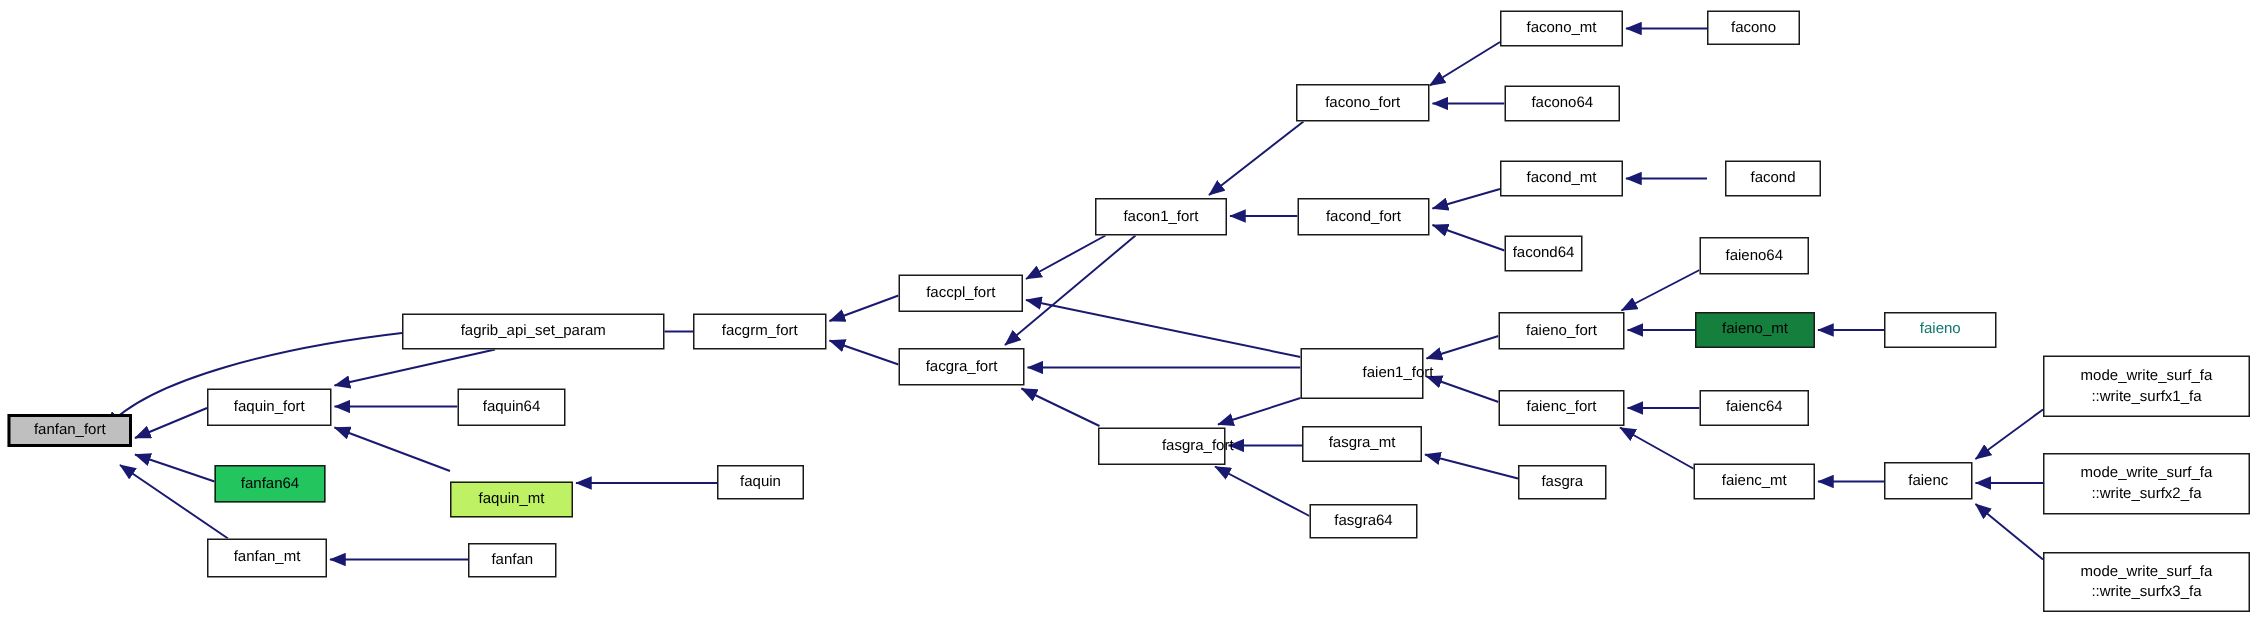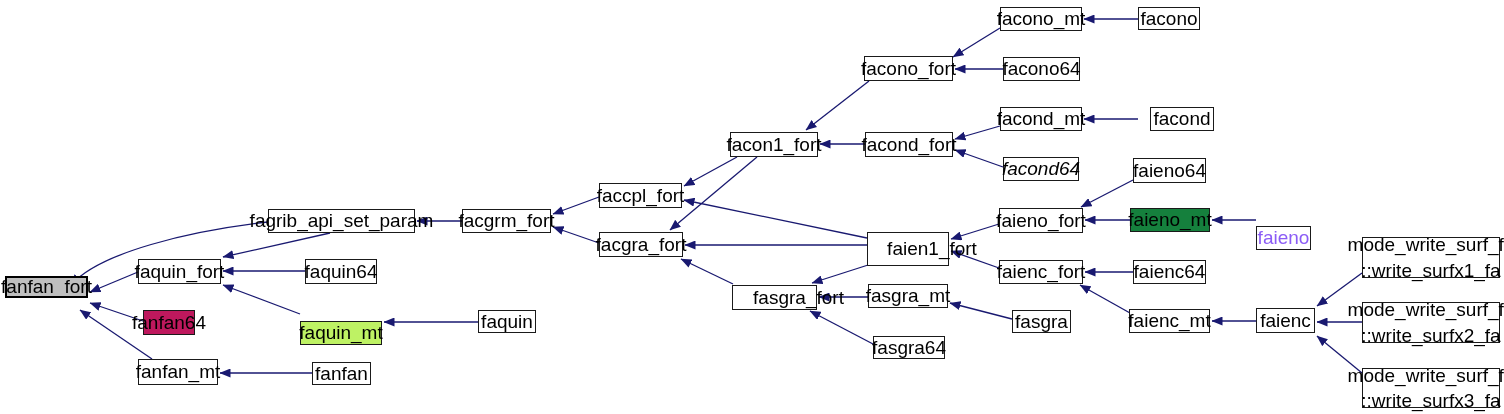--- a/index.html
+++ b/index.html
@@ -23,21 +23,21 @@
   .node {
     position: absolute;
     box-sizing: border-box;
     display: flex;
     align-items: center;
     justify-content: center;
     text-align: center;
     background: #ffffff;
     border: 1.4px solid #1a1a1a;
     color: #000000;
-    font-size: 19px;
+    font-size: 10px;
     line-height: 1.32;
     white-space: pre-line;
     cursor: pointer;
   }
   .node.highlight {
     background: #bfbfbf;
     border: 2px solid #000000;
   }
 </style>
 </head>
@@ -86,51 +86,51 @@
       <path d="M1256,220 L 1212,220" fill="none" stroke="#191970" stroke-width="1.3" marker-end="url(#arw)"></path>
       <path d="M1133,272 L 1085,272" fill="none" stroke="#191970" stroke-width="1.3" marker-end="url(#arw)"></path>
       <path d="M1130,313 L 1080,285" fill="none" stroke="#191970" stroke-width="1.3" marker-end="url(#arw)"></path>
       <path d="M1256,321 L 1212,321" fill="none" stroke="#191970" stroke-width="1.3" marker-end="url(#arw)"></path>
       <path d="M1362,273 L 1317,306" fill="none" stroke="#191970" stroke-width="1.3" marker-end="url(#arw)"></path>
       <path d="M1362,322 L 1317,322" fill="none" stroke="#191970" stroke-width="1.3" marker-end="url(#arw)"></path>
       <path d="M1362,373 L 1317,336" fill="none" stroke="#191970" stroke-width="1.3" marker-end="url(#arw)"></path>
     </svg>
     <div class="node highlight" style="left: 5px; top: 276px; width: 83px; height: 22px; border-color: rgb(0, 0, 0); background: rgb(191, 191, 191); color: rgb(0, 0, 0);">fanfan_fort</div>
     <div class="node" style="left: 138px; top: 259px; width: 83px; height: 25px; border-color: rgb(26, 26, 26); background: rgb(255, 255, 255); color: rgb(0, 0, 0);">faquin_fort</div>
-    <div class="node" style="left: 143px; top: 310px; width: 52px; height: 25px; border-color: rgb(26, 26, 26); background: #be185d; color: rgb(0, 0, 0);">fanfan64</div>
+    <div class="node" style="left: 143px; top: 310px; width: 74px; height: 25px; border-color: rgb(26, 26, 26); background: #22c55e; color: rgb(0, 0, 0);">fanfan64</div>
     <div class="node" style="left: 138px; top: 359px; width: 80px; height: 26px; border-color: rgb(26, 26, 26); background: rgb(255, 255, 255); color: rgb(0, 0, 0);">fanfan_mt</div>
-    <div class="node" style="left: 268px; top: 209px; width: 147px; height: 24px; border-color: rgb(26, 26, 26); background: rgb(255, 255, 255); color: rgb(0, 0, 0);">fagrib_api_set_param</div>
+    <div class="node" style="left: 268px; top: 209px; width: 175px; height: 24px; border-color: rgb(26, 26, 26); background: rgb(255, 255, 255); color: rgb(0, 0, 0);">fagrib_api_set_param</div>
     <div class="node" style="left: 305px; top: 259px; width: 72px; height: 25px; border-color: rgb(26, 26, 26); background: rgb(255, 255, 255); color: rgb(0, 0, 0);">faquin64</div>
     <div class="node" style="left: 300px; top: 310px; width: 82px; height: 24px; border-color: rgb(26, 26, 26); background: #bef264; color: rgb(0, 0, 0); margin-top: 11px;">faquin_mt</div>
     <div class="node" style="left: 312px; top: 362px; width: 59px; height: 23px; border-color: rgb(26, 26, 26); background: rgb(255, 255, 255); color: rgb(0, 0, 0);">fanfan</div>
     <div class="node" style="left: 462px; top: 209px; width: 89px; height: 24px; border-color: rgb(26, 26, 26); background: rgb(255, 255, 255); color: rgb(0, 0, 0);">facgrm_fort</div>
     <div class="node" style="left: 478px; top: 310px; width: 58px; height: 23px; border-color: rgb(26, 26, 26); background: rgb(255, 255, 255); color: rgb(0, 0, 0);">faquin</div>
     <div class="node" style="left: 599px; top: 183px; width: 83px; height: 25px; border-color: rgb(26, 26, 26); background: rgb(255, 255, 255); color: rgb(0, 0, 0);">faccpl_fort</div>
     <div class="node" style="left: 599px; top: 232px; width: 84px; height: 25px; border-color: rgb(26, 26, 26); background: rgb(255, 255, 255); color: rgb(0, 0, 0);">facgra_fort</div>
     <div class="node" style="left: 730px; top: 132px; width: 88px; height: 25px; border-color: rgb(26, 26, 26); background: rgb(255, 255, 255); color: rgb(0, 0, 0);">facon1_fort</div>
     <div class="node" style="left: 732px; top: 285px; width: 85px; height: 25px; border-color: rgb(26, 26, 26); background: rgb(255, 255, 255); color: rgb(0, 0, 0); padding-left: 48px;">fasgra_fort</div>
     <div class="node" style="left: 864px; top: 56px; width: 89px; height: 25px; border-color: rgb(26, 26, 26); background: rgb(255, 255, 255); color: rgb(0, 0, 0);">facono_fort</div>
     <div class="node" style="left: 865px; top: 132px; width: 88px; height: 25px; border-color: rgb(26, 26, 26); background: rgb(255, 255, 255); color: rgb(0, 0, 0);">facond_fort</div>
     <div class="node" style="left: 867px; top: 232px; width: 82px; height: 34px; border-color: rgb(26, 26, 26); background: rgb(255, 255, 255); color: rgb(0, 0, 0); padding-left: 48px;">faien1_fort</div>
     <div class="node" style="left: 868px; top: 284px; width: 80px; height: 24px; border-color: rgb(26, 26, 26); background: rgb(255, 255, 255); color: rgb(0, 0, 0);">fasgra_mt</div>
     <div class="node" style="left: 873px; top: 336px; width: 72px; height: 23px; border-color: rgb(26, 26, 26); background: rgb(255, 255, 255); color: rgb(0, 0, 0);">fasgra64</div>
     <div class="node" style="left: 1000px; top: 7px; width: 82px; height: 24px; border-color: rgb(26, 26, 26); background: rgb(255, 255, 255); color: rgb(0, 0, 0);">facono_mt</div>
     <div class="node" style="left: 1003px; top: 57px; width: 77px; height: 24px; border-color: rgb(26, 26, 26); background: rgb(255, 255, 255); color: rgb(0, 0, 0);">facono64</div>
     <div class="node" style="left: 1000px; top: 107px; width: 82px; height: 24px; border-color: rgb(26, 26, 26); background: rgb(255, 255, 255); color: rgb(0, 0, 0);">facond_mt</div>
-    <div class="node" style="left: 1003px; top: 157px; width: 76px; height: 24px; border-color: rgb(26, 26, 26); background: rgb(255, 255, 255); color: rgb(0, 0, 0); font-style: italic;">facond64</div>
+    <div class="node" style="left: 1003px; top: 157px; width: 52px; height: 24px; border-color: rgb(26, 26, 26); background: rgb(255, 255, 255); color: rgb(0, 0, 0);">facond64</div>
     <div class="node" style="left: 999px; top: 208px; width: 84px; height: 25px; border-color: rgb(26, 26, 26); background: rgb(255, 255, 255); color: rgb(0, 0, 0);">faieno_fort</div>
     <div class="node" style="left: 999px; top: 260px; width: 84px; height: 24px; border-color: rgb(26, 26, 26); background: rgb(255, 255, 255); color: rgb(0, 0, 0);">faienc_fort</div>
     <div class="node" style="left: 1012px; top: 310px; width: 59px; height: 23px; border-color: rgb(26, 26, 26); background: rgb(255, 255, 255); color: rgb(0, 0, 0);">fasgra</div>
     <div class="node" style="left: 1138px; top: 7px; width: 62px; height: 23px; border-color: rgb(26, 26, 26); background: rgb(255, 255, 255); color: rgb(0, 0, 0);">facono</div>
     <div class="node" style="left: 1138px; top: 107px; width: 64px; height: 24px; border-color: rgb(26, 26, 26); background: rgb(255, 255, 255); color: rgb(0, 0, 0); margin-left: 12px;">facond</div>
     <div class="node" style="left: 1133px; top: 158px; width: 73px; height: 25px; border-color: rgb(26, 26, 26); background: rgb(255, 255, 255); color: rgb(0, 0, 0);">faieno64</div>
     <div class="node" style="left: 1130px; top: 208px; width: 80px; height: 24px; border-color: rgb(26, 26, 26); background: #15803d; color: rgb(0, 0, 0);">faieno_mt</div>
     <div class="node" style="left: 1133px; top: 260px; width: 73px; height: 24px; border-color: rgb(26, 26, 26); background: rgb(255, 255, 255); color: rgb(0, 0, 0);">faienc64</div>
     <div class="node" style="left: 1129px; top: 309px; width: 81px; height: 24px; border-color: rgb(26, 26, 26); background: rgb(255, 255, 255); color: rgb(0, 0, 0);">faienc_mt</div>
-    <div class="node" style="left: 1256px; top: 208px; width: 55px; height: 24px; border-color: rgb(26, 26, 26); background: rgb(255, 255, 255); color: #8b5cf6; margin-top: 18px;">faieno</div>
+    <div class="node" style="left: 1256px; top: 208px; width: 75px; height: 24px; border-color: rgb(26, 26, 26); background: rgb(255, 255, 255); color: #0f766e;">faieno</div>
     <div class="node" style="left: 1256px; top: 308px; width: 59px; height: 25px; border-color: rgb(26, 26, 26); background: rgb(255, 255, 255); color: rgb(0, 0, 0);">faienc</div>
     <div class="node" style="left: 1362px; top: 237px; width: 138px; height: 41px; border-color: rgb(26, 26, 26); background: rgb(255, 255, 255); color: rgb(0, 0, 0);">mode_write_surf_fa
 ::write_surfx1_fa</div>
     <div class="node" style="left: 1362px; top: 302px; width: 138px; height: 41px; border-color: rgb(26, 26, 26); background: rgb(255, 255, 255); color: rgb(0, 0, 0);">mode_write_surf_fa
 ::write_surfx2_fa</div>
     <div class="node" style="left: 1362px; top: 368px; width: 138px; height: 40px; border-color: rgb(26, 26, 26); background: rgb(255, 255, 255); color: rgb(0, 0, 0);">mode_write_surf_fa
 ::write_surfx3_fa</div>
   </div>
 
 </body></html>

